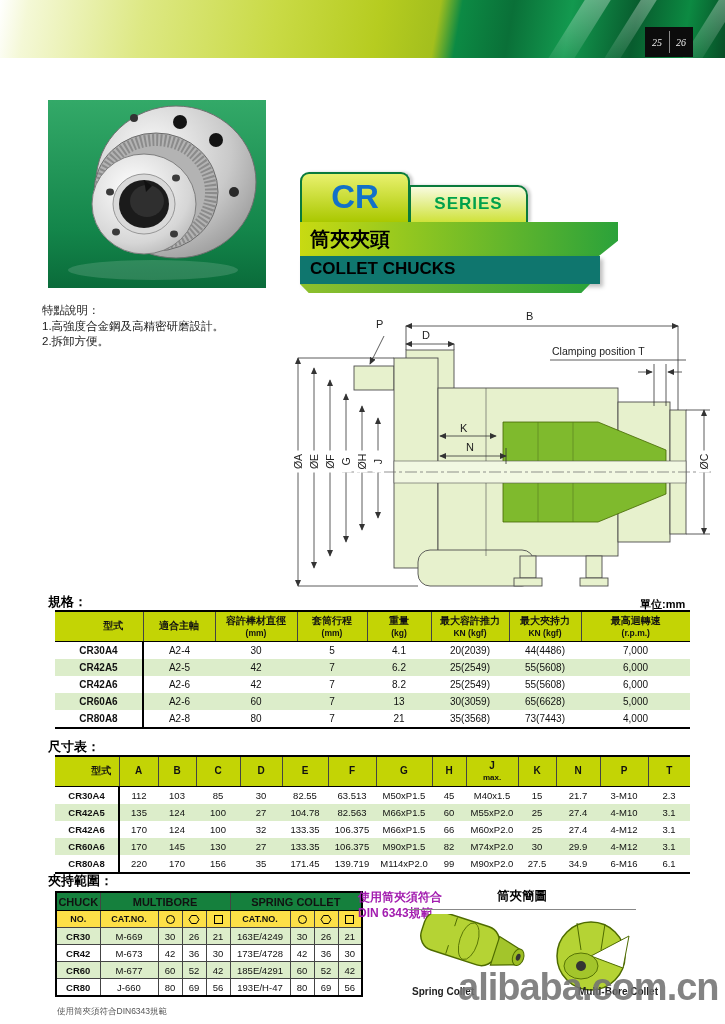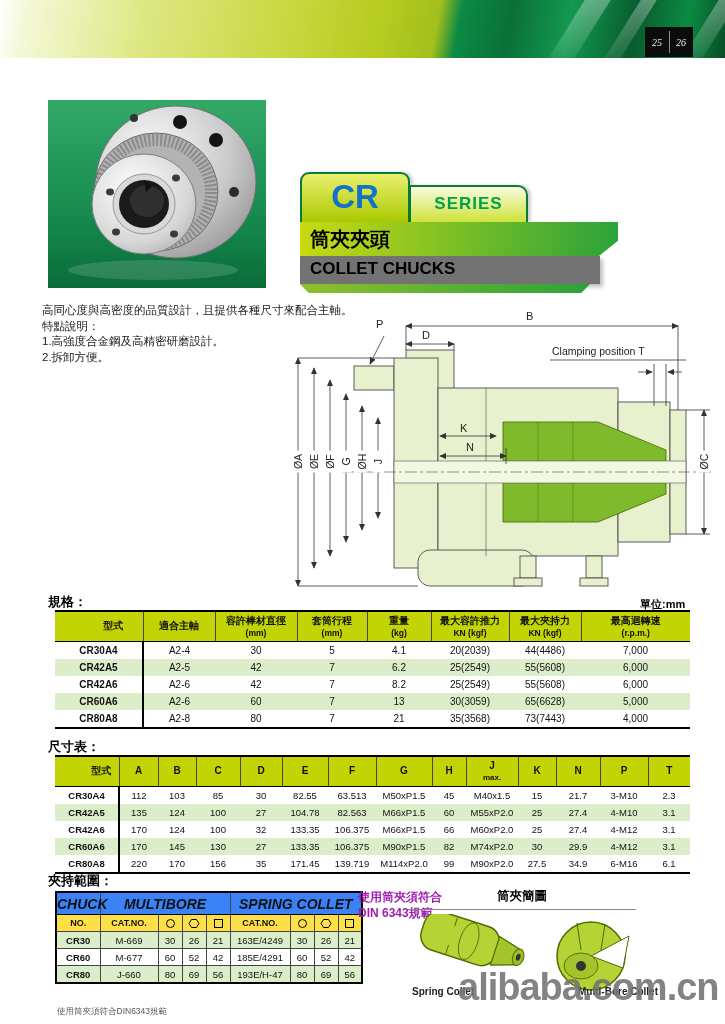--- a/index.html
+++ b/index.html
@@ -28,21 +28,21 @@
     border-radius:9px 9px 0 0;text-align:center;line-height:46px;
     font-size:33px;font-weight:bold;color:#1271c8;box-shadow:3px 0 3px rgba(0,0,0,.18);}
   .tab-series{position:absolute;left:110px;top:13px;width:118px;height:37px;box-sizing:border-box;
     background:linear-gradient(#f8fbdf,#cfe23a);border:2px solid #0a7a3c;border-bottom:none;border-left:1px solid #0a7a3c;
     border-radius:0 10px 0 0;text-align:center;line-height:34px;
     font-size:17px;font-weight:bold;color:#00a14b;letter-spacing:1px;box-shadow:3px 0 3px rgba(0,0,0,.18);}
   .band-zh{position:absolute;left:0;top:50px;width:318px;height:34px;
     background:linear-gradient(90deg,#c8da12,#2ba23a);
     clip-path:polygon(0 0,100% 0,100% 55%,94% 100%,0 100%);
     font-size:20px;font-weight:bold;color:#000;line-height:34px;padding-left:10px;box-sizing:border-box;}
-  .band-en{position:absolute;left:0;top:84px;width:300px;height:28px;background:#737373;
+  .band-en{position:absolute;left:0;top:84px;width:300px;height:28px;background:#0f766e;
     font-size:17px;font-weight:bold;color:#000;line-height:26px;padding-left:10px;box-sizing:border-box;
     box-shadow:3px 3px 4px rgba(0,0,0,.25);}
   .band-strip{position:absolute;left:0;top:112px;width:290px;height:9px;
     background:linear-gradient(90deg,#8fc02c,#2ba23a);
     clip-path:polygon(0 0,100% 0,97% 100%,3% 100%);box-shadow:3px 3px 4px rgba(0,0,0,.25);}
 
   
   .desc{position:absolute;left:42px;top:303px;font-size:11.5px;line-height:15.5px;color:#1a1a1a;}
 
   
@@ -67,21 +67,21 @@
   .spec tbody tr:nth-child(even),.dim tbody tr:nth-child(even){background:#dcedca;}
   .spec th .h1,.dim th .h1{display:block;text-align:center;}
   .spec th .h2,.dim th .h2{display:block;text-align:center;font-size:8.5px;font-weight:bold;}
   .dim th .h2{font-size:8px;}
   th .h2:empty{display:none;}
   .spec td,.dim td{font-size:10px;}
   .dim td{font-size:9.5px;}
 
   .clamp{position:absolute;left:55px;top:891px;width:306px;font-size:9.5px;border:2px solid #000;}
   .clamp th,.clamp td{border:1px solid #444;text-align:center;padding:2.5px 0;}
-  .clamp thead tr.g th{background:#3b82f6;font-size:14px;font-weight:bold;border-bottom:1px solid #000;font-style:italic;}
+  .clamp thead tr.g th{background:#15803d;font-size:11px;font-weight:bold;border-bottom:1px solid #000;}
   .clamp thead tr.s th{background:#fde047;font-weight:bold;font-size:9px;}
   .clamp tbody tr:nth-child(odd){background:#dcedca;}
   .clamp tbody td:first-child{font-weight:bold;}
   .footnote{position:absolute;left:57px;top:1006px;font-size:8.5px;color:#555;}
 
   
   .din-note{position:absolute;left:358px;top:889px;font-size:12px;font-weight:bold;color:#a21caf;line-height:16px;}
   .collet-title{position:absolute;left:408px;top:888px;width:228px;text-align:center;
     font-size:12.5px;font-weight:bold;color:#000;}
   .collet-rule{position:absolute;left:408px;top:909px;width:228px;border-top:1.5px solid #888;}
@@ -156,21 +156,20 @@
 
   <div class="series-block">
     <div class="tab-cr">CR</div>
     <div class="tab-series">SERIES</div>
     <div class="band-zh">筒夾夾頭</div>
     <div class="band-en">COLLET CHUCKS</div>
     <div class="band-strip"></div>
   </div>
 
   <div class="desc">
-    <div>高同心度與高密度的品質設計，且提供各種尺寸來配合主軸。</div>
     <div>特點說明：</div>
     <div>1.高強度合金鋼及高精密研磨設計。</div>
     <div>2.拆卸方便。</div>
   </div>
 
   <div class="diagram">
     <svg width="437" height="282" viewBox="0 0 437 282">
       <defs>
         <marker id="ah" markerWidth="9" markerHeight="8" refX="8" refY="4" orient="auto-start-reverse">
           <path d="M0,0 L9,4 L0,8 z" fill="#333"></path>
@@ -539,20 +538,31 @@
         <td>M-669</td>
         <td>30</td>
         <td>26</td>
         <td>21</td>
         <td>163E/4249</td>
         <td>30</td>
         <td>26</td>
         <td>21</td>
       </tr>
         <tr>
+        <td>CR42</td>
+        <td>M-673</td>
+        <td>42</td>
+        <td>36</td>
+        <td>30</td>
+        <td>173E/4728</td>
+        <td>42</td>
+        <td>36</td>
+        <td>30</td>
+      </tr>
+        <tr>
         <td>CR60</td>
         <td>M-677</td>
         <td>60</td>
         <td>52</td>
         <td>42</td>
         <td>185E/4291</td>
         <td>60</td>
         <td>52</td>
         <td>42</td>
       </tr>

